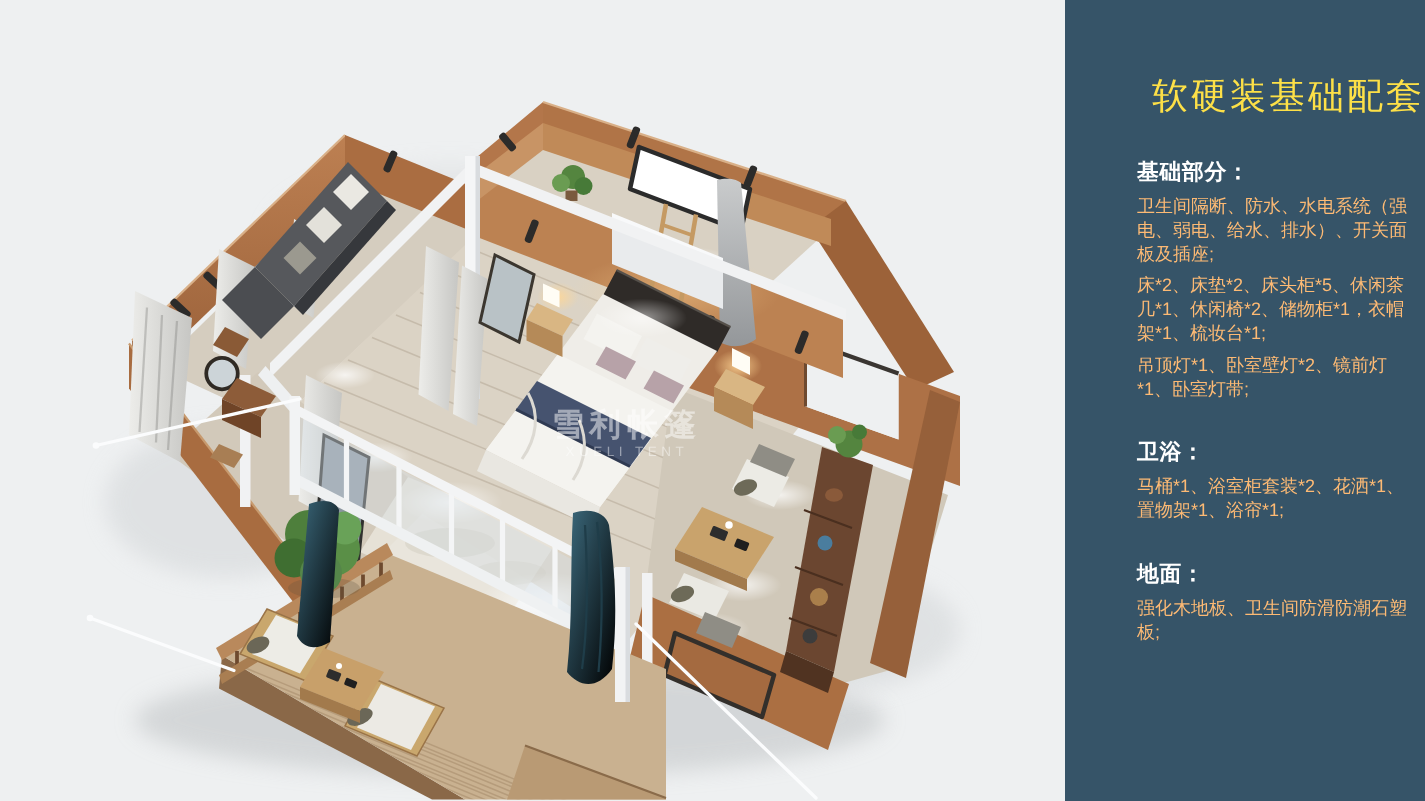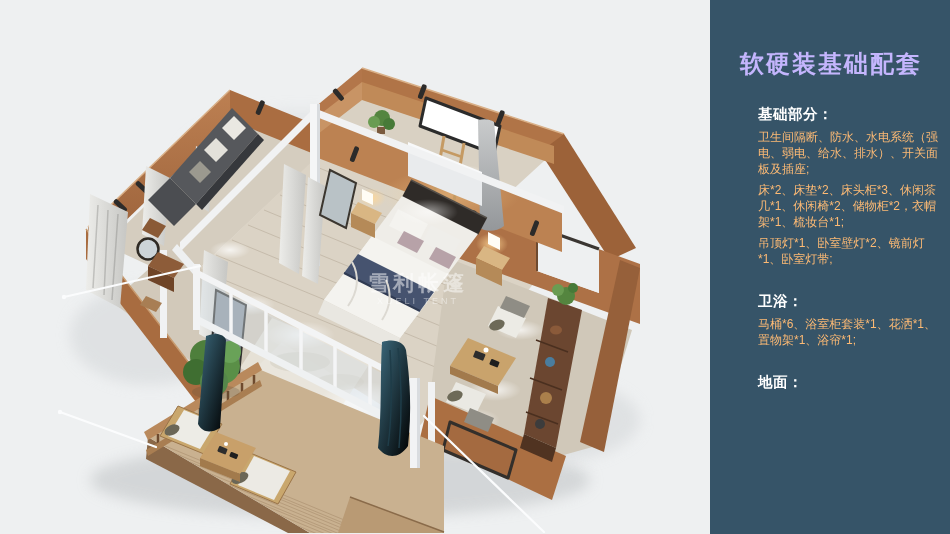--- a/index.html
+++ b/index.html
@@ -1,21 +1,21 @@
 <!DOCTYPE html>
 <html><head>
 <meta charset="utf-8">
 <style>
   html,body{margin:0;padding:0;background:#dfe1e3;}
   .stage{position:relative;width:950px;height:534px;overflow:hidden;
          background:#eef0f1;font-family:"Liberation Sans","DejaVu Sans",sans-serif;}
   .render-area{position:absolute;left:0;top:0;width:674px;height:534px;}
   .render-area svg{display:block;width:710px;height:534px;}
   .panel{position:absolute;left:710px;top:0;width:240px;height:534px;background:#365468;color:#fff;box-sizing:border-box;}
-  .panel h1{margin:48px 0 0 30px;font-size:24px;font-weight:700;letter-spacing:2px;color:#c4b5fd;}
+  .panel h1{margin:48px 0 0 30px;font-size:24px;font-weight:400;letter-spacing:2px;color:#fde047;text-align:right;}
   .panel .sections{margin:0 15px 0 48px;width:186px;}
   .panel section{margin:0;}
   .panel h2{margin:25px 0 0 0;font-size:14.5px;font-weight:700;letter-spacing:.5px;color:#ffffff;}
   .panel p{margin:5px 0 0 0;font-size:12px;line-height:16px;color:#fdba74;}
 </style>
 </head>
 <body>
 
 <div class="stage">
   <div class="render-area">
@@ -334,27 +334,28 @@
   </div>
 
   <aside class="panel">
     <h1>软硬装基础配套</h1>
     <div class="sections">
       <section>
         <h2>基础部分：</h2>
         <p>卫生间隔断、防水、水电系统（强电、弱电、给水、排水）、开关面板及插座;</p>
       </section>
       <section>
-        <p>床*2、床垫*2、床头柜*3、休闲茶几*1、休闲椅*2、储物柜*2，衣帽架*1、梳妆台*1;</p>
+        <p>床*2、床垫*2、床头柜*5、休闲茶几*1、休闲椅*2、储物柜*1，衣帽架*1、梳妆台*1;</p>
       </section>
       <section>
         <p>吊顶灯*1、卧室壁灯*2、镜前灯*1、卧室灯带;</p>
       </section>
       <section>
         <h2>卫浴：</h2>
-        <p>马桶*6、浴室柜套装*1、花洒*1、置物架*1、浴帘*1;</p>
+        <p>马桶*1、浴室柜套装*2、花洒*1、置物架*1、浴帘*1;</p>
       </section>
       <section>
         <h2>地面：</h2>
+        <p>强化木地板、卫生间防滑防潮石塑板;</p>
       </section>
     </div>
   </aside>
 </div>
 
 </body></html>

